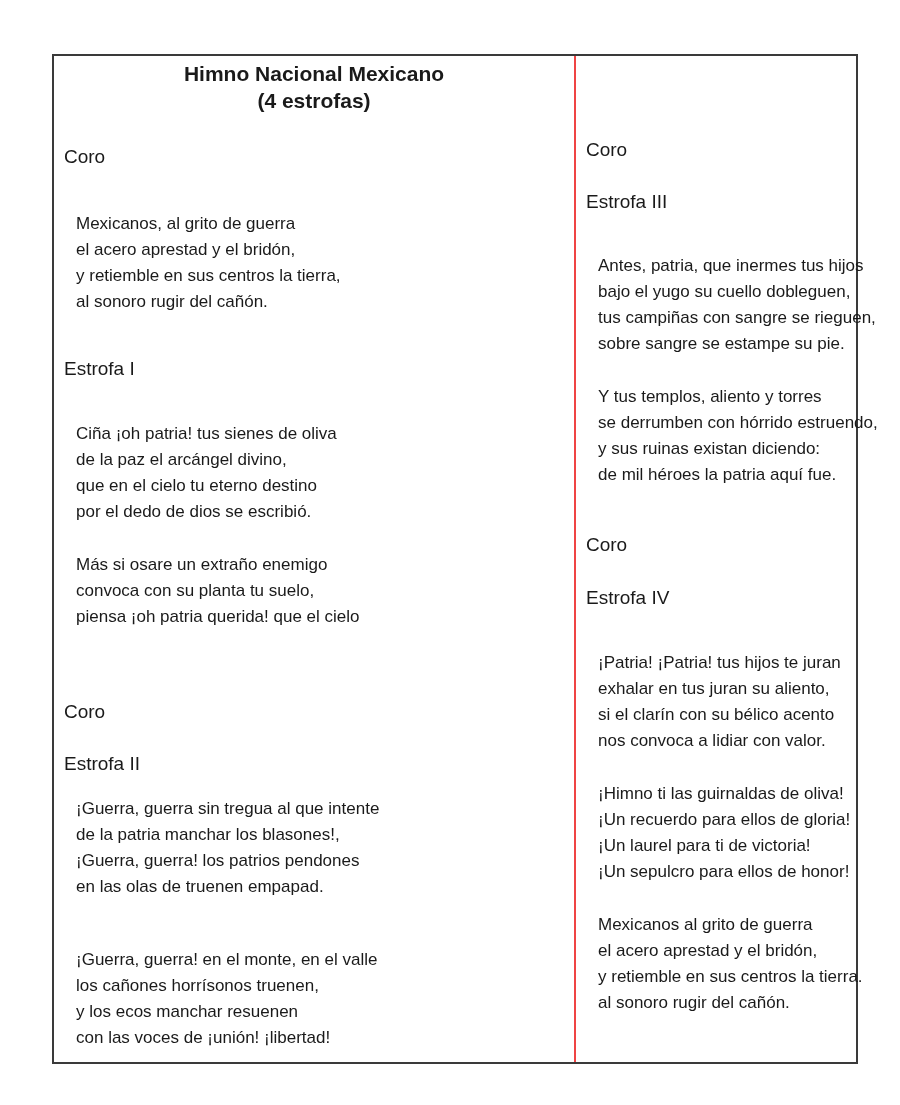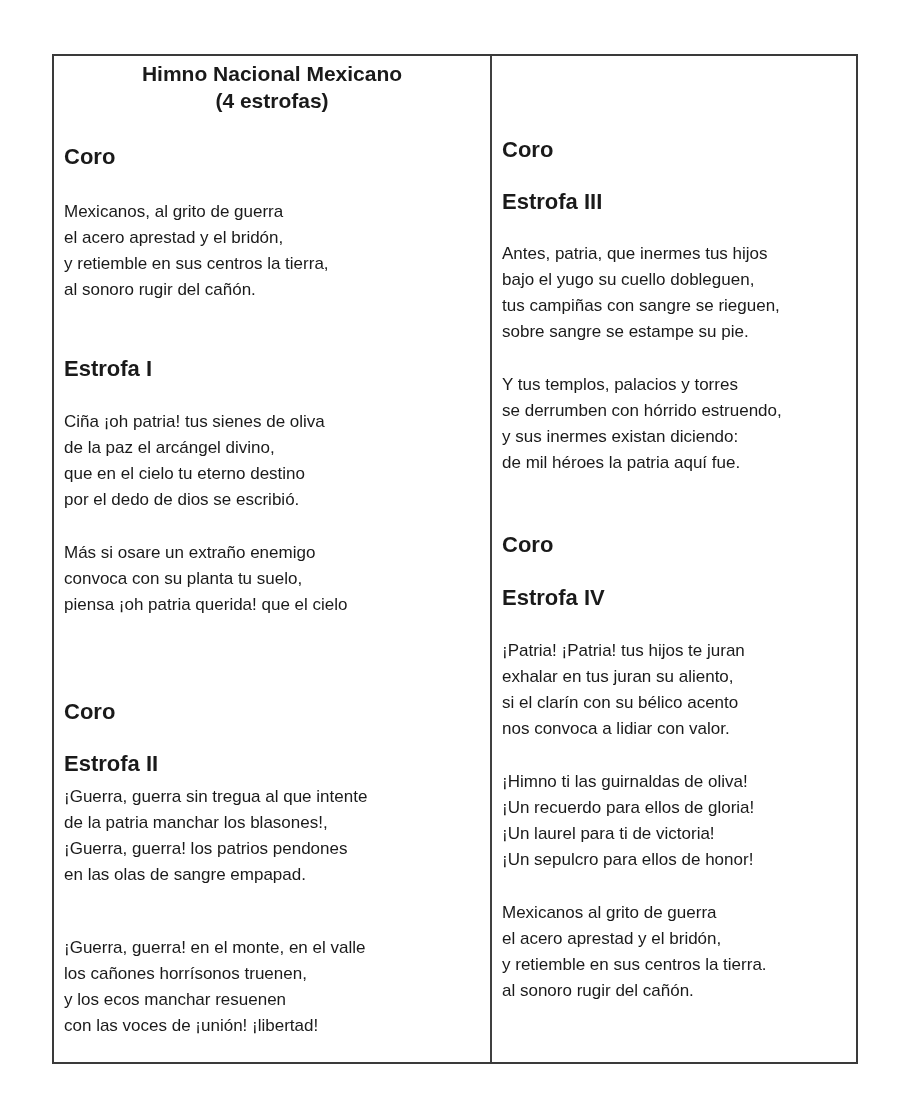--- a/index.html
+++ b/index.html
@@ -23,55 +23,55 @@
       border: 2px solid #3a3a3a;
       box-sizing: border-box;
       display: flex;
     }
     .col {
       box-sizing: border-box;
       height: 100%;
       position: relative;
     }
     .col-left {
-      width: 438px;
-      border-right: 2px solid #404040;
+      width: 522px;
+      border-right: 2px solid #ef4444;
     }
     .col-right {
       flex: 1;
       padding-left: 10px;
     }
     .title {
       text-align: center;
       font-weight: bold;
       font-size: 21px;
       line-height: 27px;
       margin: 0;
       color: #1a1a1a;
     }
     .title-block {
       position: absolute;
       top: 4px;
       left: 0;
       right: 0;
     }
     .heading {
-      font-weight: bold;
-      font-size: 22px;
+      font-weight: normal;
+      font-size: 19px;
       line-height: 26px;
       margin: 0;
       position: absolute;
       left: 10px;
     }
     .stanza {
       position: absolute;
       left: 10px;
       font-size: 17px;
       line-height: 26px;
-      margin: 0;
+      margin: 12px;
     }
     .stanza div {
       white-space: nowrap;
     }
   </style>
 </head>
 <body>
 
 <div class="doc-table">
   <div class="col col-left">
@@ -105,21 +105,21 @@
     </div>
 
     <p class="heading" style="top:643px">Coro</p>
 
     <p class="heading" style="top:695px">Estrofa II</p>
 
     <div class="stanza" style="top:728px">
       <div>¡Guerra, guerra sin tregua al que intente</div>
       <div>de la patria manchar los blasones!,</div>
       <div>¡Guerra, guerra! los patrios pendones</div>
-      <div>en las olas de sangre empapad.</div>
+      <div>en las olas de truenen empapad.</div>
     </div>
 
     <div class="stanza" style="top:879px">
       <div>¡Guerra, guerra! en el monte, en el valle</div>
       <div>los cañones horrísonos truenen,</div>
       <div>y los ecos manchar resuenen</div>
       <div>con las voces de ¡unión! ¡libertad!</div>
     </div>
   </div>
 
@@ -129,23 +129,23 @@
     <p class="heading" style="top:133px">Estrofa III</p>
 
     <div class="stanza" style="top:185px">
       <div>Antes, patria, que inermes tus hijos</div>
       <div>bajo el yugo su cuello dobleguen,</div>
       <div>tus campiñas con sangre se rieguen,</div>
       <div>sobre sangre se estampe su pie.</div>
     </div>
 
     <div class="stanza" style="top:316px">
-      <div>Y tus templos, palacios y torres</div>
+      <div>Y tus templos, aliento y torres</div>
       <div>se derrumben con hórrido estruendo,</div>
-      <div>y sus inermes existan diciendo:</div>
+      <div>y sus ruinas existan diciendo:</div>
       <div>de mil héroes la patria aquí fue.</div>
     </div>
 
     <p class="heading" style="top:476px">Coro</p>
 
     <p class="heading" style="top:529px">Estrofa IV</p>
 
     <div class="stanza" style="top:582px">
       <div>¡Patria! ¡Patria! tus hijos te juran</div>
       <div>exhalar en tus juran su aliento,</div>

